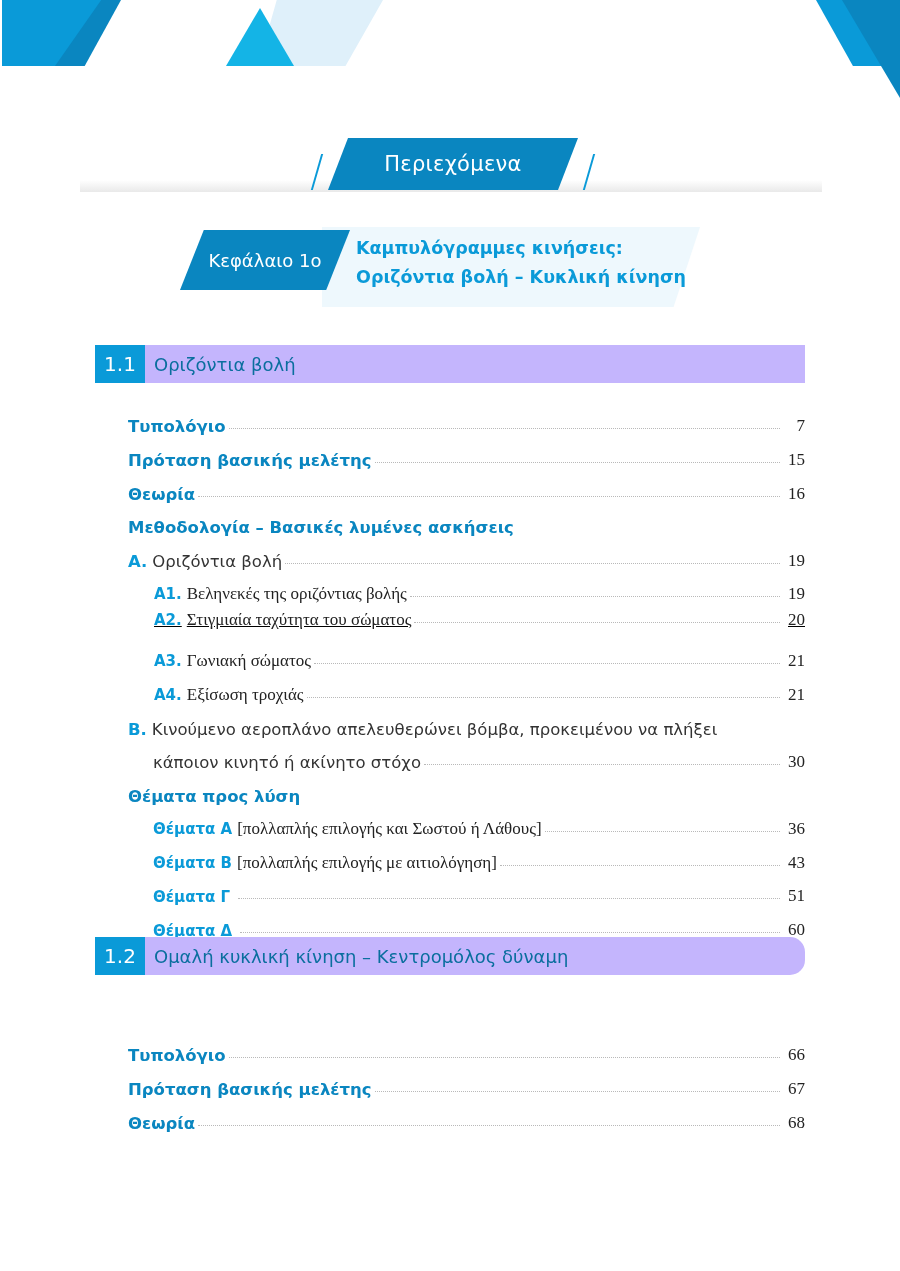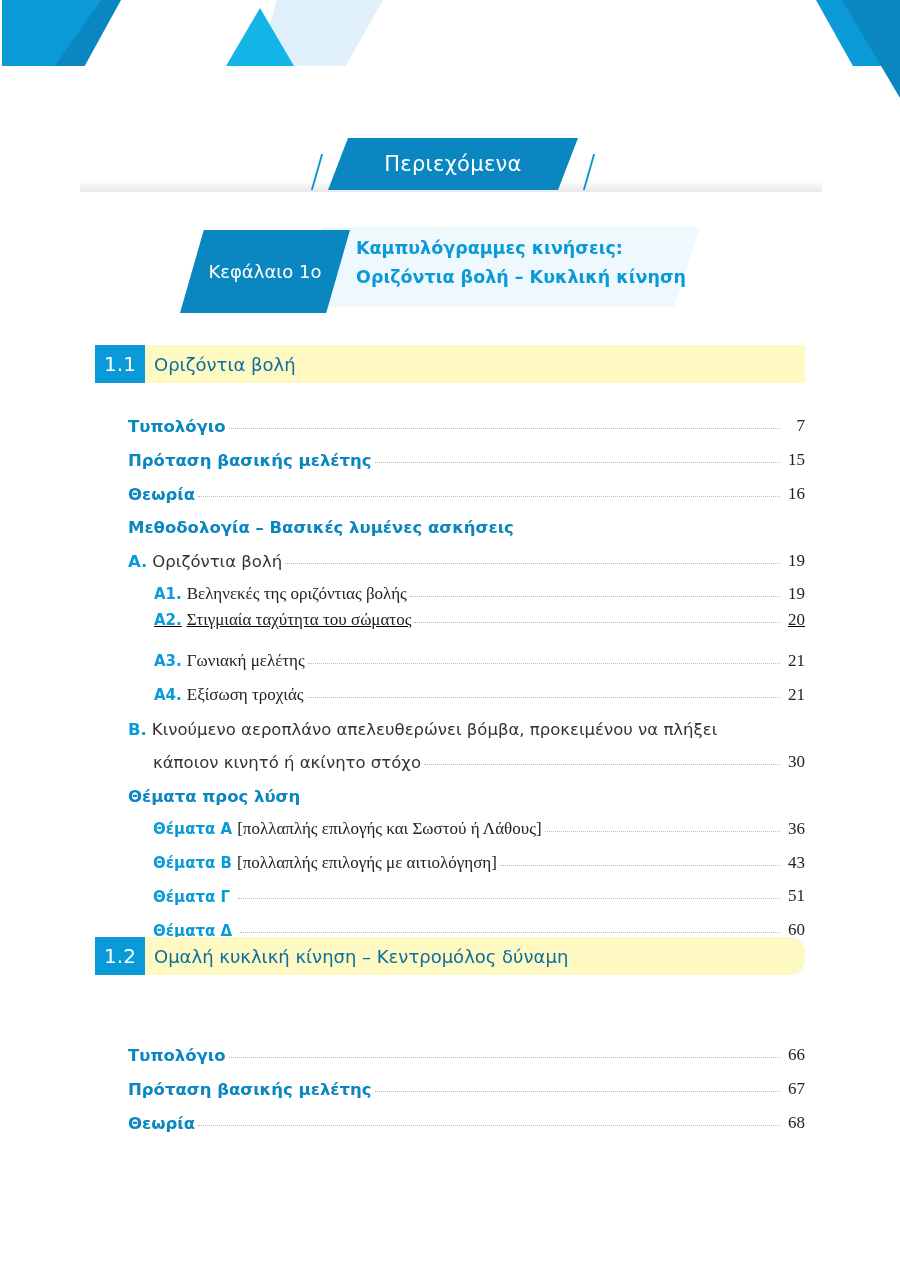--- a/index.html
+++ b/index.html
@@ -32,29 +32,29 @@
   #title-banner span { color: #ffffff; font-size: 21px; letter-spacing: 0.3px; }
   #title-slash-l { left: 316px; top: 154px; width: 14px; height: 36px; border-left: 2px solid #0a9ad8;
     transform: skewX(-16deg); }
   #title-slash-r { left: 574px; top: 154px; width: 14px; height: 36px; border-right: 2px solid #0a9ad8;
     transform: skewX(-16deg); }
 
   
   #chapter-bg { left: 322px; top: 227px; width: 378px; height: 80px;
     background: #eef8fd; clip-path: polygon(0 0, 100% 0, 93% 100%, 0 100%);
     filter: drop-shadow(0 2px 3px #d5ecf7); }
-  #chapter-label { left: 180px; top: 230px; width: 170px; height: 83px; background: #0a86c0;
+  #chapter-label { left: 180px; top: 230px; width: 170px; height: 60px; background: #0a86c0;
     clip-path: polygon(14% 0, 100% 0, 86% 100%, 0 100%);
     display: flex; align-items: center; justify-content: center; }
   #chapter-label span { color: #fff; font-size: 18px; }
   #chapter-title { left: 356px; top: 234px; color: #0a9ad8; font-size: 17.5px; font-weight: bold;
     line-height: 29px; }
 
   
-  .section-header { position: absolute; left: 95px; width: 710px; height: 38px; background: #fef9c3;
+  .section-header { position: absolute; left: 95px; width: 710px; height: 38px; background: #c4b5fd;
     display: flex; align-items: center; }
   .section-num { width: 50px; height: 38px; background: #0a9ad8; color: #fff; font-size: 20px;
     display: flex; align-items: center; justify-content: center; }
   .section-title { color: #0a6e9e; font-size: 18px; margin-left: 9px; }
 
   
   .toc-row { position: absolute; left: 95px; width: 710px; height: 26px; display: flex; align-items: flex-end; }
   .toc-row .label-wrap { white-space: nowrap; display: flex; align-items: center; margin-left: 33px; }
   .toc-row .dots { flex: 1; border-bottom: 1px dotted #b9b9b9; margin: 0 3px 7px 3px; height: 1px; }
   .toc-row .page { font-family: "Liberation Serif", serif; font-size: 17px; color: #222; width: 22px; text-align: right; }
@@ -143,21 +143,21 @@
   <span class="label-wrap">
     <span class="prefix-small">A2.</span>
     <span class="serif-text">Στιγμιαία ταχύτητα του σώματος</span>
   </span>
   <span class="dots"></span>
   <span class="page">20</span>
 </div>
 <div class="toc-row ind" style="top:645px;">
   <span class="label-wrap">
     <span class="prefix-small">A3.</span>
-    <span class="serif-text">Γωνιακή μελέτης</span>
+    <span class="serif-text">Γωνιακή σώματος</span>
   </span>
   <span class="dots"></span>
   <span class="page">21</span>
 </div>
 <div class="toc-row ind" style="top:679px;">
   <span class="label-wrap">
     <span class="prefix-small">A4.</span>
     <span class="serif-text">Εξίσωση τροχιάς</span>
   </span>
   <span class="dots"></span>

